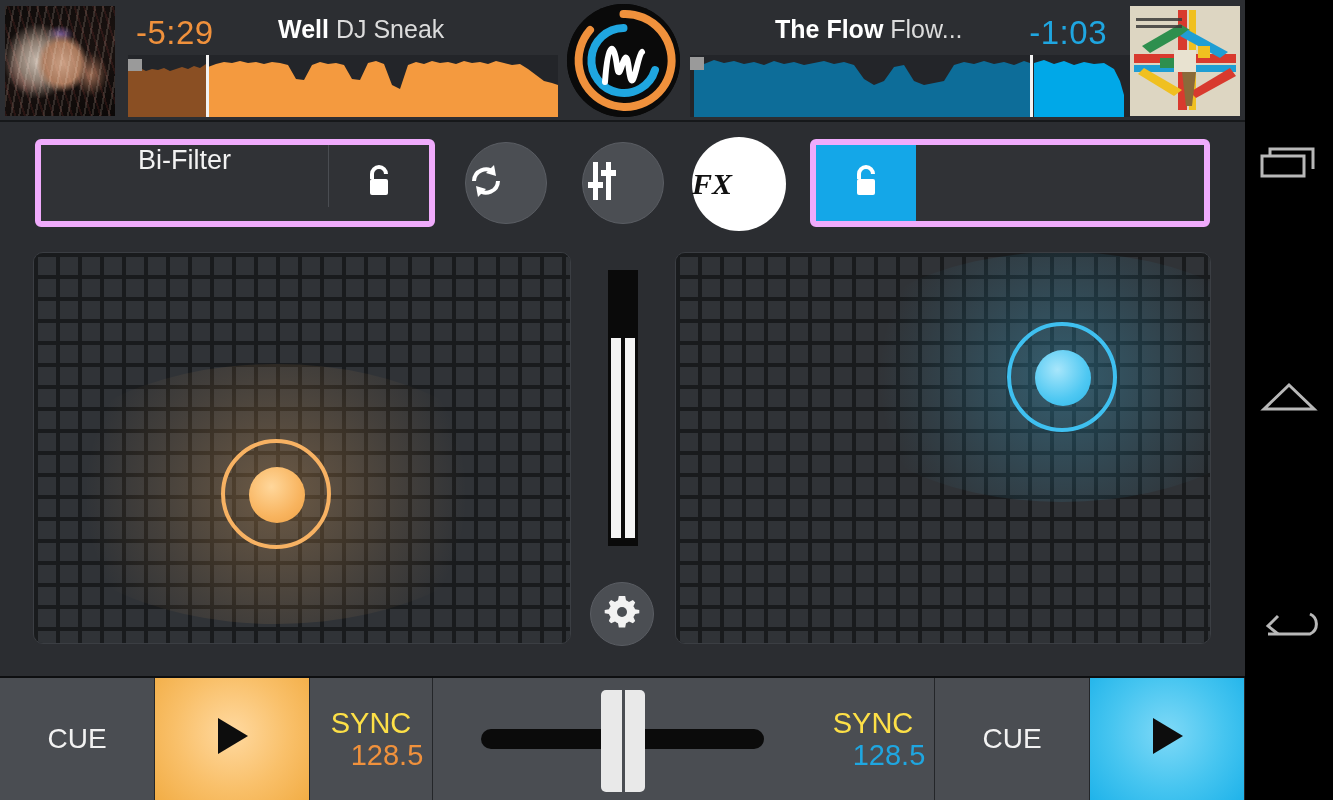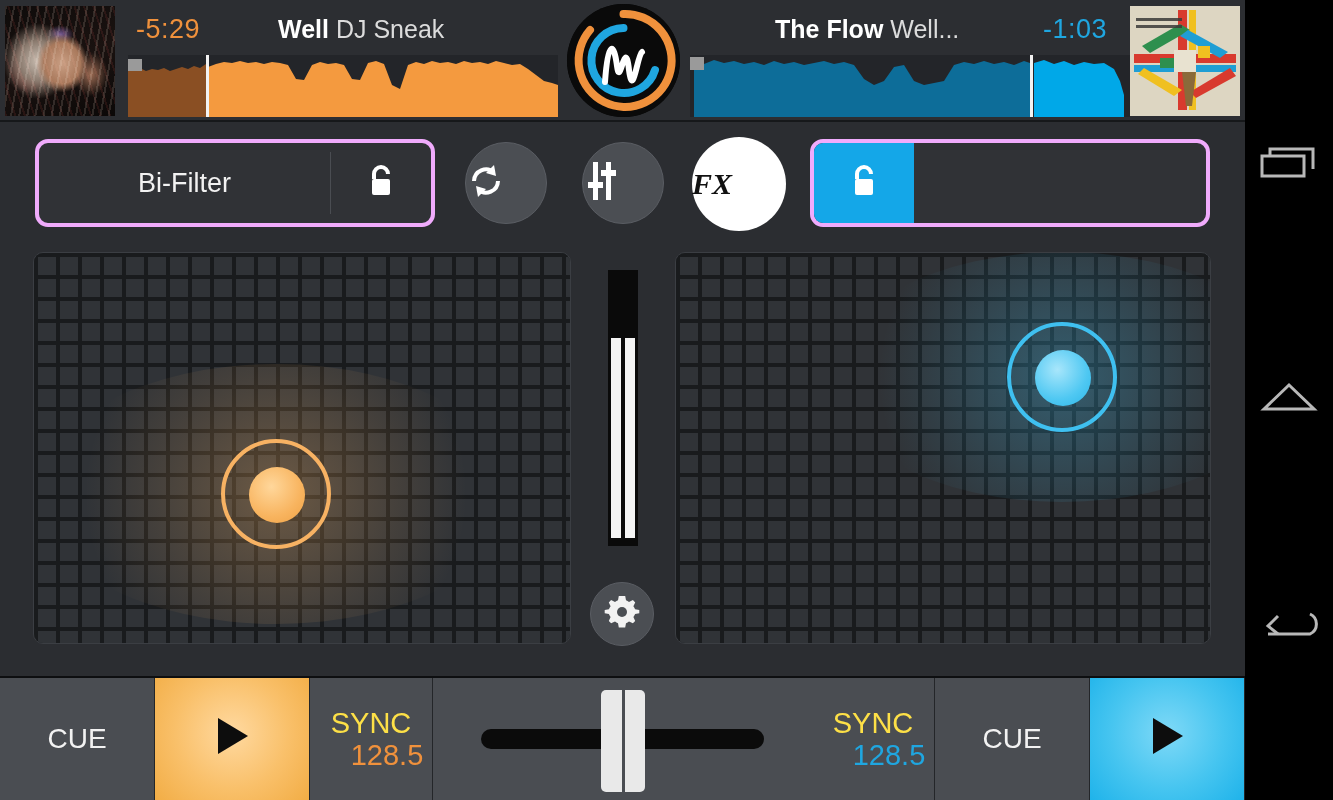--- a/index.html
+++ b/index.html
@@ -51,21 +51,21 @@
   .art-b{ position:absolute; inset:0; background:#ddd6c2; }
   .art-b::after{
     content:""; position:absolute; left:6px; top:8px;
     width:46px; height:14px;
     background:
       repeating-linear-gradient(0deg,#3a3a38 0 3px, rgba(0,0,0,0) 3px 7px);
     opacity:.85;
   }
 
   .time{
-    position:absolute; top:14px; font-size:27px; font-weight:400;
+    position:absolute; top:14px; font-size:33px; font-weight:400;
     letter-spacing:.5px;
   }
   .time.left{ left:136px; color:#f0913c; }
   .time.right{ right:138px; color:#1fa6e0;margin-left:12px; }
 
   .trackinfo{ position:absolute; top:15px; font-size:25px; white-space:nowrap; }
   .trackinfo.left{ left:278px; }
   .trackinfo.right{ left:775px; }
   .trackinfo .ttl{ color:#fff; font-weight:bold; }
   .trackinfo .art{ color:#dcdcdc; font-weight:400; }
@@ -80,22 +80,22 @@
   
   .logo{
     position:absolute; left:567px; top:4px; width:113px; height:113px;
     border-radius:50%; background:#0a0a0a;
   }
 
   
   .fxbar{ position:absolute; left:0; top:124px; width:1245px; height:120px; }
   .fxpanel{
     position:absolute; top:15px; height:88px;
-    background:#303236; border:4px solid #f0abfc; border-radius:13px;
-    display:flex; align-items:center; overflow:hidden;
+    background:#303236; border:6px solid #f0abfc; border-radius:6px;
+    display:flex; overflow:hidden;
   }
   .fxpanel.left{ left:35px; width:400px; }
   .fxpanel.right{ left:810px; width:400px; }
   .fx-name{
     flex:1; text-align:center; color:#f2f2f2; font-size:27px;
   }
   .lockbtn{
     width:100px; height:100%; display:flex; align-items:center; justify-content:center;
   }
   .lockbtn.on{ background:#14a7e8; }
@@ -238,21 +238,21 @@
         <svg viewBox="0 0 113 113" width="113" height="113">
           <circle cx="56.5" cy="56.5" r="56.5" fill="#0a0a0a"></circle>
           <path d="M56.5 10 A46.5 46.5 0 1 1 23 26" fill="none" stroke="#f0913c" stroke-width="8" stroke-linecap="round"></path>
           <path d="M56.5 24 A32.5 32.5 0 1 0 88 66" fill="none" stroke="#1fa6e0" stroke-width="8" stroke-linecap="round"></path>
           <path d="M38 78 C41 36, 47 38, 50 62 C53 86, 58 30, 62 66 C66 96, 70 52, 75 48" fill="none" stroke="#ffffff" stroke-width="6" stroke-linecap="round" stroke-linejoin="round"></path>
         </svg>
       </div>
 
       <div class="trackinfo right">
         <span class="ttl">The Flow</span>
-        <span class="art">Well...</span>
+        <span class="art">Flow...</span>
       </div>
 
       <div class="time right">-1:03</div>
 
       <div class="wave right">
         <svg viewBox="0 0 440 62" preserveAspectRatio="none">
           <rect x="0" y="0" width="440" height="62" fill="#232529"></rect>
           <path fill="#0d6d99" d="M4,6 L14,9 L24,5 L34,8 L44,6 L54,9 L64,7 L74,10 L84,6 L94,9 L104,7 L114,10 L124,8 L134,6 L144,9 L154,7 L164,10 L174,24 L184,30 L194,26 L204,12 L214,10 L224,26 L234,30 L244,28 L254,26 L264,10 L274,7 L284,9 L294,6 L304,9 L314,7 L324,10 L334,6 L340,8 L340,62 L4,62 Z"></path>
           <rect x="0" y="2" width="14" height="13" fill="#9a9a9a"></rect>
           <path fill="#00a8e8" d="M344,8 L354,5 L364,9 L374,6 L384,10 L394,7 L404,9 L414,8 L424,14 L430,26 L434,40 L434,62 L344,62 Z"></path>

